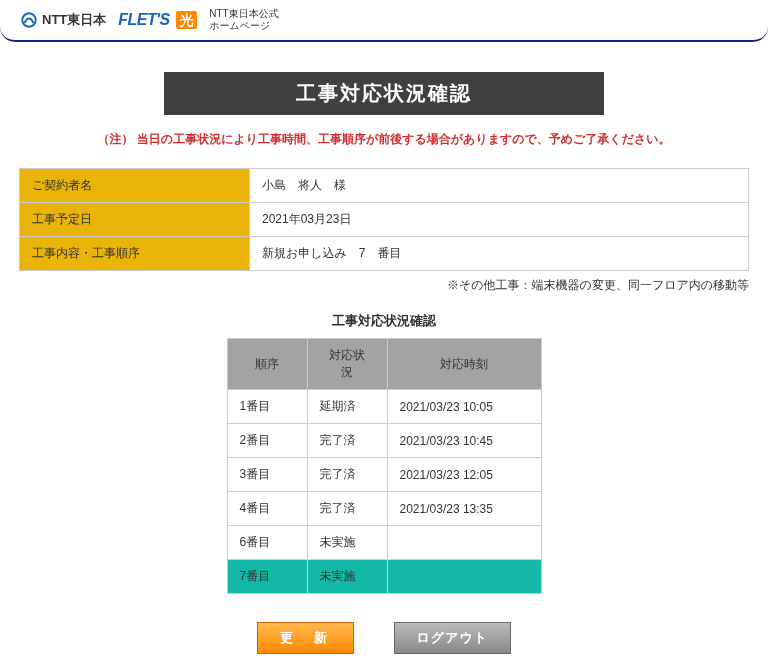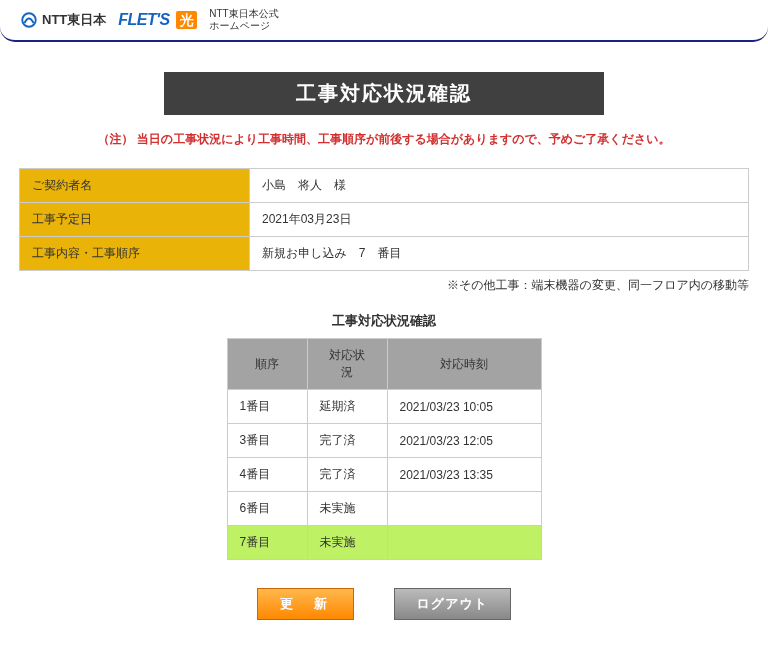--- a/index.html
+++ b/index.html
@@ -18,21 +18,21 @@
     .info-table td { border: 1px solid #ccc; padding: 8px 12px; font-size: 12px; }
     .info-table .label-cell { background: #eab308; width: 230px; }
     .sub-note { text-align: right; font-size: 12px; width: 730px; margin: 0 auto 18px; }
     .section-title { text-align: center; font-weight: bold; font-size: 13px; margin-bottom: 8px; }
     .status-table { margin: 0 auto 28px; border-collapse: collapse; }
     .status-table th { background: #a3a3a3; border: 1px solid #ccc; padding: 8px 20px; font-weight: normal; font-size: 12px; }
     .status-table td { border: 1px solid #ccc; padding: 8px 12px; font-size: 12px; }
     .status-table th:nth-child(1), .status-table td:nth-child(1) { width: 80px; }
     .status-table th:nth-child(2), .status-table td:nth-child(2) { width: 80px; margin-left: 48px; }
     .status-table th:nth-child(3), .status-table td:nth-child(3) { width: 154px; }
-    .status-table tr.highlight td { background: #bef264; }
+    .status-table tr.highlight td { background: #14b8a6; }
     .button-row { text-align: center; margin-bottom: 40px; }
     .btn { display: inline-block; padding: 6px 22px; font-size: 13px; font-weight: bold; border: 1px solid #999; cursor: pointer; margin: 0 18px; letter-spacing: 4px; }
     .btn-refresh { background: linear-gradient(#ffb84d, #ff8800); color: #fff; border-color: #cc6600; }
     .btn-logout { background: linear-gradient(#bbb, #888); color: #fff; border-color: #666; letter-spacing: 1px; }
   </style>
 </head>
 <body>
 
 <div class="container">
   <div class="header">
@@ -87,20 +87,25 @@
           <th>対応時刻</th>
         </tr>
       </thead>
       <tbody id="status-body">
           <tr>
             <td>1番目</td>
             <td>延期済</td>
             <td>2021/03/23 10:05</td>
           </tr>
           <tr>
+            <td>2番目</td>
+            <td>完了済</td>
+            <td>2021/03/23 10:45</td>
+          </tr>
+          <tr>
             <td>3番目</td>
             <td>完了済</td>
             <td>2021/03/23 12:05</td>
           </tr>
           <tr>
             <td>4番目</td>
             <td>完了済</td>
             <td>2021/03/23 13:35</td>
           </tr>
           <tr>

